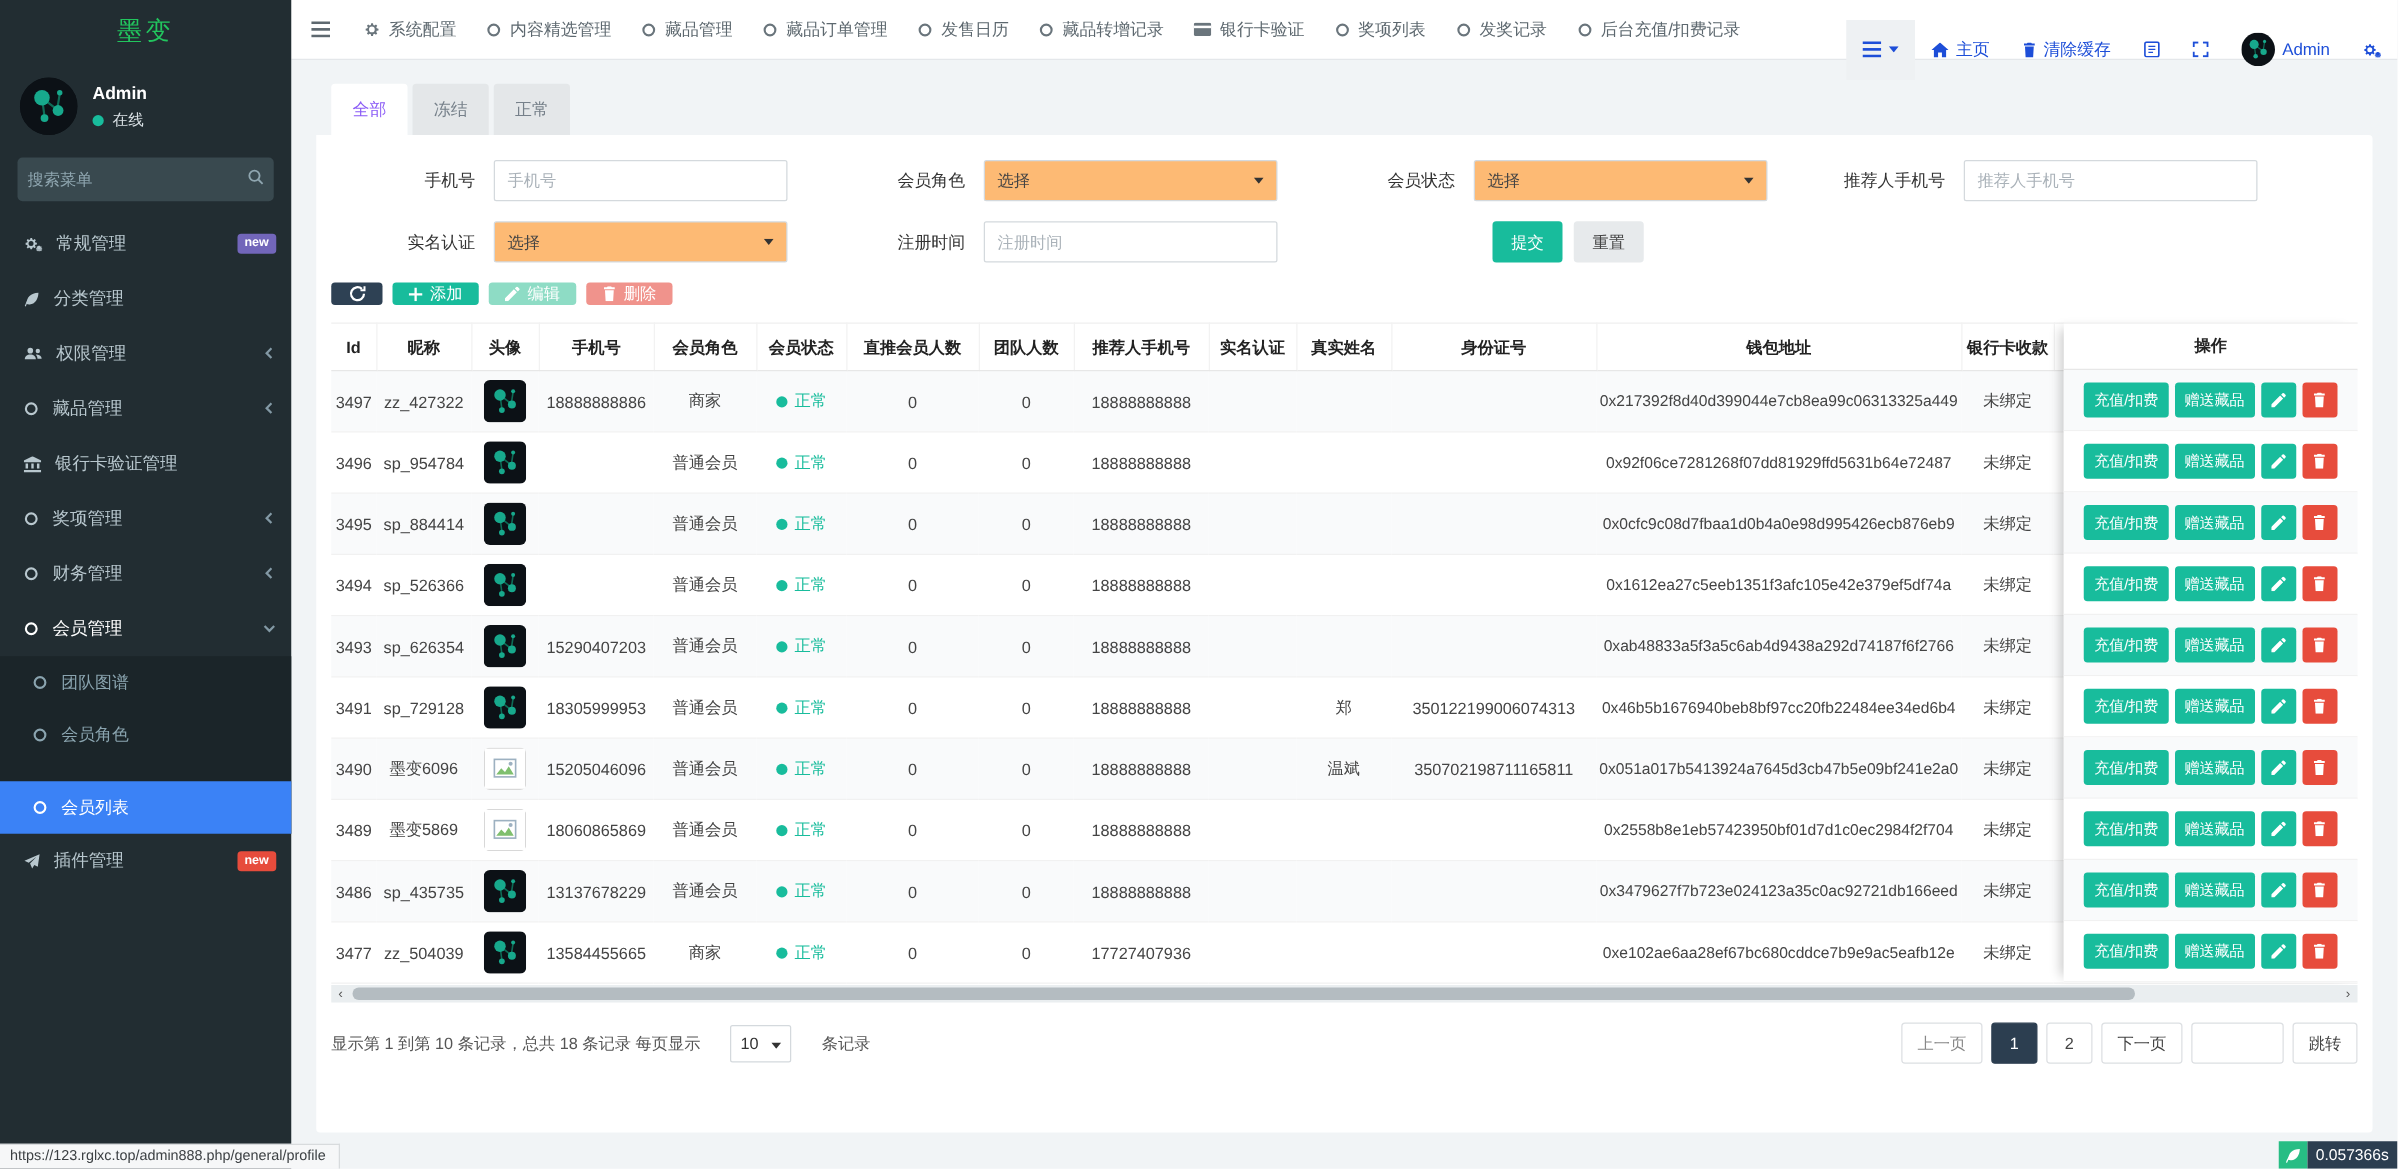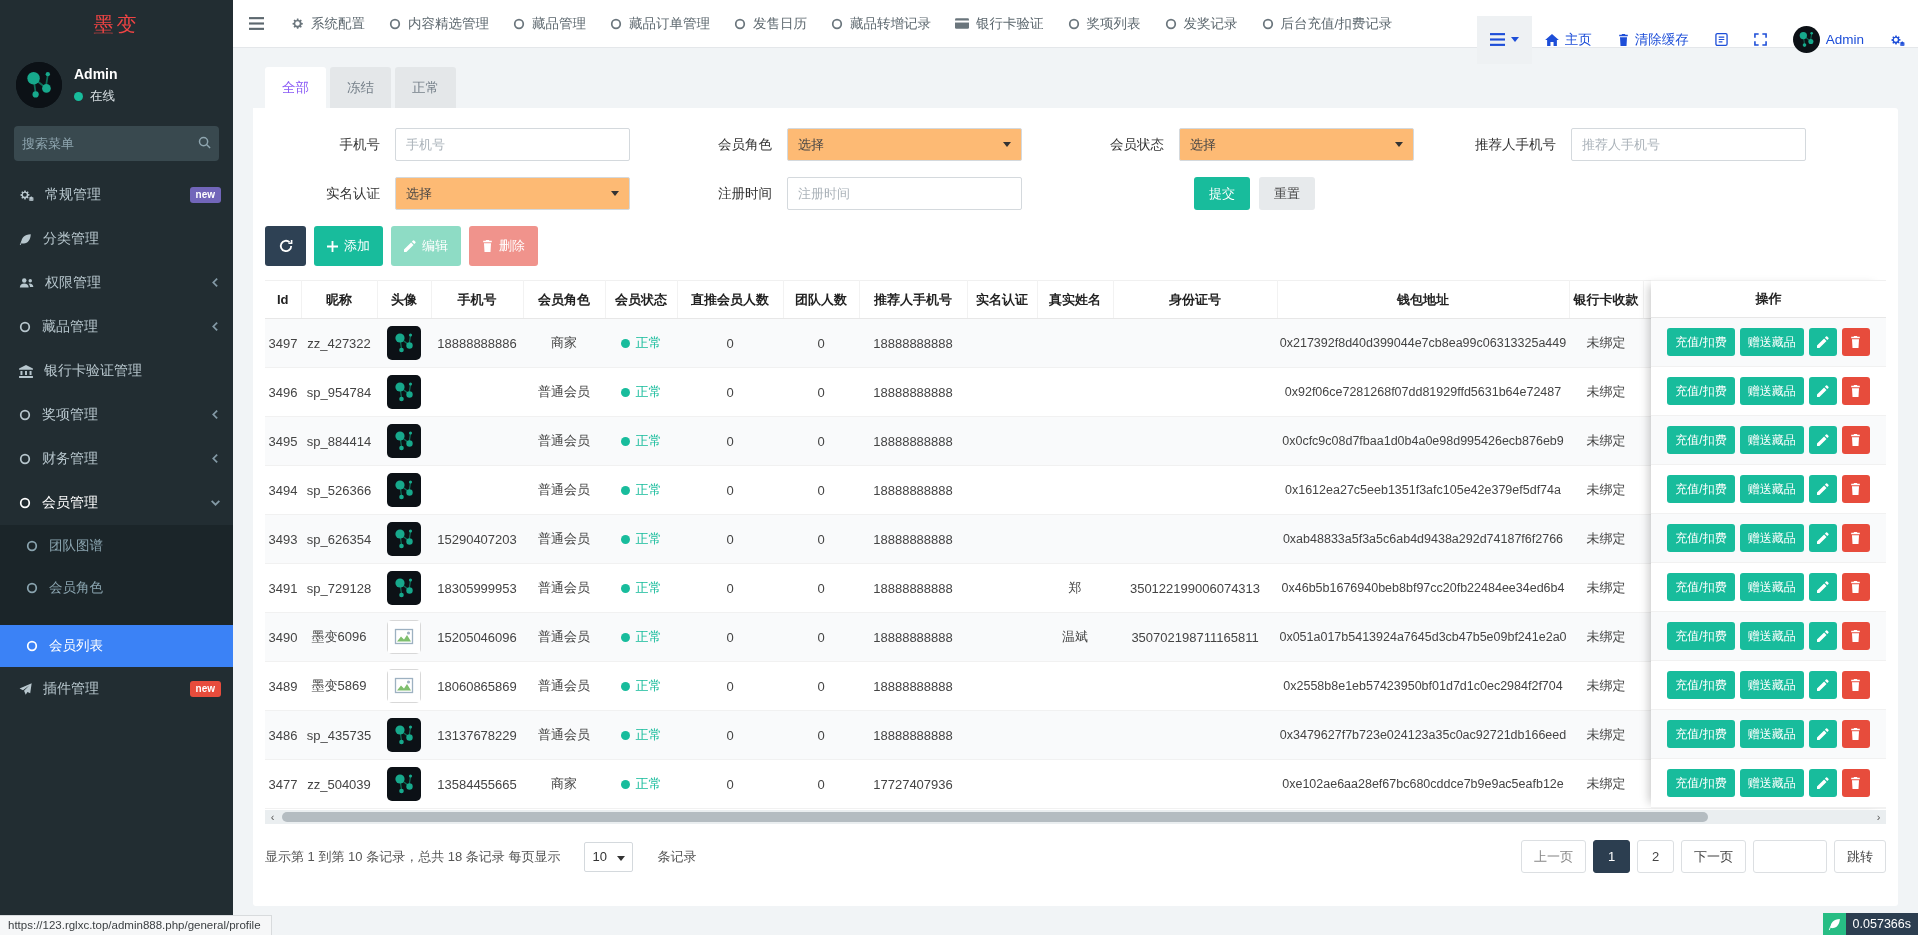--- a/index.html
+++ b/index.html
@@ -2,21 +2,21 @@
 <html><head>
 <meta charset="utf-8">
 <style>
   * { box-sizing: border-box; margin: 0; padding: 0; }
   html,body { width:1918px; height:935px; overflow:hidden; }
   body { position:relative; background:#f1f4f6; font-family:"Liberation Sans","DejaVu Sans",sans-serif; color:#333; }
   .icn { display:inline-flex; align-items:center; justify-content:center; line-height:0; flex:none; }
 
   
   .sidebar { position:absolute; left:0; top:0; width:233px; height:935px; background:#222d32; z-index:5; }
-  .brand { height:48px; display:flex; align-items:center; justify-content:center; color:#ef4444; font-size:20px; letter-spacing:3px; }
+  .brand { height:48px; display:flex; align-items:center; justify-content:center; color:#22c55e; font-size:20px; letter-spacing:3px; }
   .user-panel { display:flex; gap:12px; padding:14px 16px 10px; align-items:center; }
   .user-avatar { width:46px; height:46px; border-radius:50%; overflow:hidden; flex:none; background:#0c1116; }
   .user-name { color:#fff; font-size:14px; font-weight:bold; }
   .user-status { color:#d9e0e4; font-size:12.5px; display:flex; gap:7px; align-items:center; margin-top:6px; }
   .status-dot { width:9px; height:9px; border-radius:50%; background:#18bc9c; flex:none; }
   .sidebar-search { margin:8px 14px 12px; background:#39494f; border-radius:4px; height:35px; display:flex; align-items:center; padding:0 8px; justify-content:space-between; color:#8fa6b0; }
   .sidebar-search input { background:transparent; border:0; outline:0; color:#cfd8dc; font-size:13px; width:155px; font-family:inherit; }
   .sidebar-search input::placeholder { color:#8fa6b0; }
   .menu { list-style:none; }
   .menu-item { height:44px; display:flex; align-items:center; padding:0 12px 0 19px; color:#b8c7ce; font-size:14px; gap:11px; cursor:pointer; }
@@ -53,21 +53,21 @@
   input.fctrl::placeholder { color:#aab2b9; }
   .select { border:1px solid #d4d9dd; border-radius:2px; display:flex; align-items:center; justify-content:space-between; padding:0 10px; font-size:13px; color:#444; cursor:pointer; background:#fdba74; }
   .select .caret { color:#333; }
   .fbuttons { display:flex; gap:9px; padding-left:145px; }
   .btn { height:33px; padding:0 15px; border-radius:3px; font-size:13px; border:0; cursor:pointer; font-family:inherit; }
   .btn-submit { background:#18bc9c; color:#fff; }
   .btn-reset { background:#e7eaec; color:#444; }
 
   
   .toolbar { display:flex; gap:8px; margin:4px 0 14px; }
-  .tbtn { height:40px; border-radius:3px; color:#fff; font-size:13px; display:flex; align-items:center; gap:6px; padding:0 13px; border:0; cursor:pointer; font-family:inherit; }
+  .tbtn { height:18px; border-radius:3px; color:#fff; font-size:13px; display:flex; align-items:center; gap:6px; padding:0 13px; border:0; cursor:pointer; font-family:inherit; }
   .tbtn-refresh { background:#2e4154; width:41px; justify-content:center; padding:0; }
   .tbtn-add { background:#18bc9c; }
   .tbtn-edit { background:#8edcc5; }
   .tbtn-del { background:#f0938c; }
 
   
   .table-wrap { position:relative; }
   table { border-collapse:collapse; width:100%; table-layout:fixed; }
   thead th { height:38px; font-size:13px; color:#222; font-weight:bold; border-top:1px solid #f0f0f0; border-bottom:1px solid #e7e7e7; border-right:1px solid #f2f2f2; white-space:nowrap; overflow:hidden; }
   thead th:last-child { border-right:0; }

